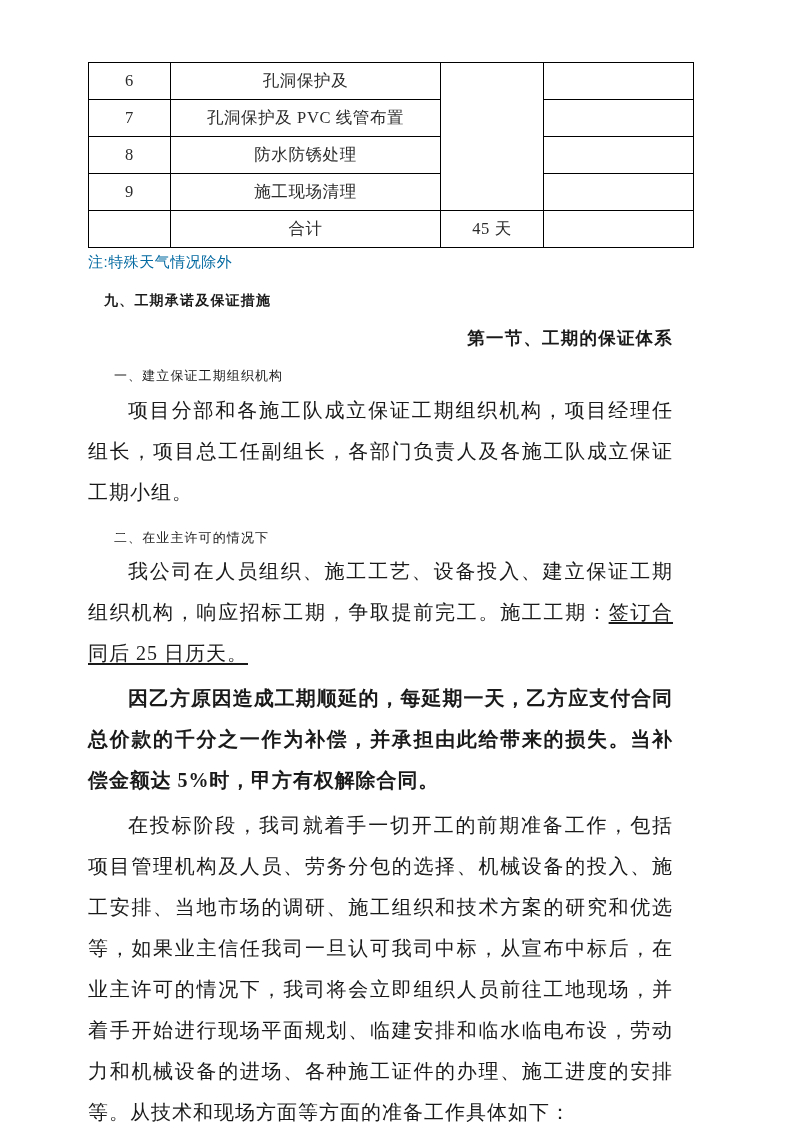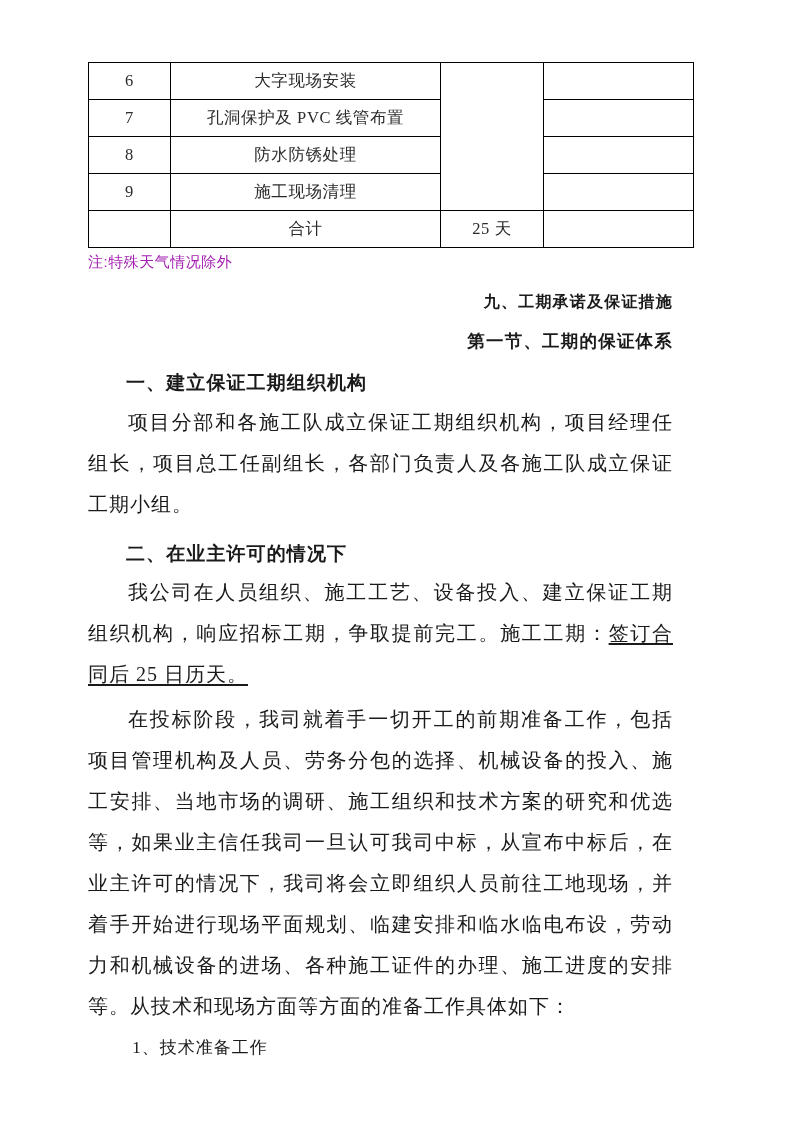--- a/index.html
+++ b/index.html
@@ -52,50 +52,48 @@
   td.col-rest  { width: 145px; }
   td.num {
     font-family: "Liberation Serif", "DejaVu Serif", serif;
     font-size: 17px;
     letter-spacing: 0;
   }
   td.empty { }
 
   .note {
     font-size: 15px;
-    color: #a21caf;
+    color: #0369a1;
     margin: 5px 0 0 0;
     letter-spacing: 0.5px;
     font-family: "Liberation Sans", "DejaVu Sans", sans-serif;
   }
 
   
   .h-section {
-    font-size: 16px;
+    font-size: 14px;
     font-weight: bold;
     letter-spacing: 1.2px;
     margin: 18px 0 0 16px;
     line-height: 1.5;
-    text-align: right;
   }
   .h-sub-center {
     font-size: 17.5px;
     font-weight: bold;
     letter-spacing: 1.2px;
     text-align: right;
     margin: 14px 0 0 0;
     line-height: 1.5;
   }
   .h-level2 {
-    font-size: 19px;
+    font-size: 13px;
     letter-spacing: 1.1px;
     margin: 15px 0 0 0;
     text-indent: 2em;
     line-height: 1.5;
-    font-weight: bold;
   }
   .h-bold-indent {
     font-size: 17.5px;
     font-weight: bold;
     letter-spacing: 1.2px;
     margin: 14px 0 0 0;
     text-indent: 1em;
     line-height: 1.5;
   }
   p.body {
@@ -126,21 +124,21 @@
 </head>
 <body>
 
 <div class="page">
   <div class="content">
 
     <table class="schedule">
       <tbody>
         <tr>
           <td class="col-no num">6</td>
-          <td class="col-item">大字现场安装</td>
+          <td class="col-item">孔洞保护及</td>
           <td class="col-days empty" rowspan="4"></td>
           <td class="col-rest empty"></td>
         </tr>
         <tr>
           <td class="col-no num">7</td>
           <td class="col-item">孔洞保护及 PVC 线管布置</td>
           <td class="col-rest empty"></td>
         </tr>
         <tr>
           <td class="col-no num">8</td>
@@ -148,38 +146,39 @@
           <td class="col-rest empty"></td>
         </tr>
         <tr>
           <td class="col-no num">9</td>
           <td class="col-item">施工现场清理</td>
           <td class="col-rest empty"></td>
         </tr>
         <tr>
           <td class="col-no empty"></td>
           <td class="col-item">合计</td>
-          <td class="col-days">25 天</td>
+          <td class="col-days">45 天</td>
           <td class="col-rest empty"></td>
         </tr>
       </tbody>
     </table>
 
     <div class="note">注:特殊天气情况除外</div>
 
     <div class="h-section">九、工期承诺及保证措施</div>
 
     <div class="h-sub-center">第一节、工期的保证体系</div>
 
     <div class="h-level2">一、建立保证工期组织机构</div>
     <p class="body">项目分部和各施工队成立保证工期组织机构，项目经理任组长，项目总工任副组长，各部门负责人及各施工队成立保证工期小组。</p>
 
     <div class="h-level2">二、在业主许可的情况下</div>
     <p class="body"><span>我公司在人员组织、施工工艺、设备投入、建立保证工期组织机构，响应招标工期，争取提前完工。施工工期：</span><span class="u">签订合同后 25 日历天。</span></p>
 
+    <p class="body body-strong">因乙方原因造成工期顺延的，每延期一天，乙方应支付合同总价款的千分之一作为补偿，并承担由此给带来的损失。当补偿金额达 5%时，甲方有权解除合同。</p>
 
 
 
     <p class="body">在投标阶段，我司就着手一切开工的前期准备工作，包括项目管理机构及人员、劳务分包的选择、机械设备的投入、施工安排、当地市场的调研、施工组织和技术方案的研究和优选等，如果业主信任我司一旦认可我司中标，从宣布中标后，在业主许可的情况下，我司将会立即组织人员前往工地现场，并着手开始进行现场平面规划、临建安排和临水临电布设，劳动力和机械设备的进场、各种施工证件的办理、施工进度的安排等。从技术和现场方面等方面的准备工作具体如下：</p>
 
     <div class="list-item">1、技术准备工作</div>
 
   </div>
 </div>
 

